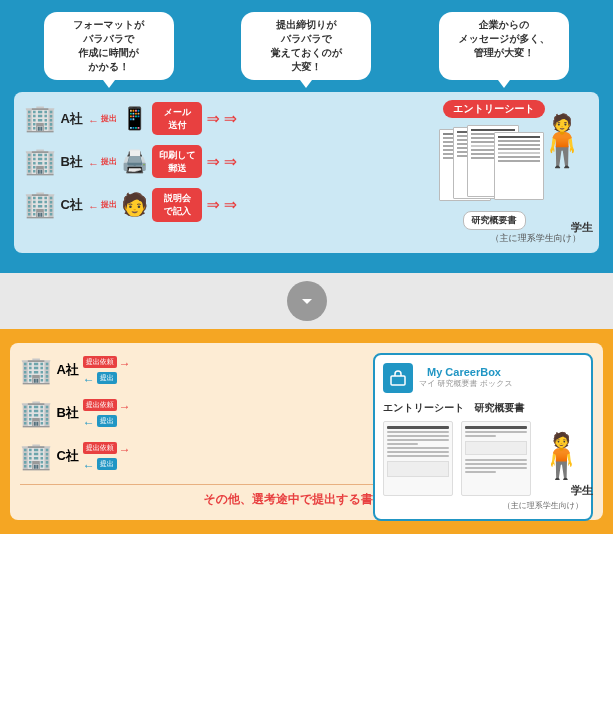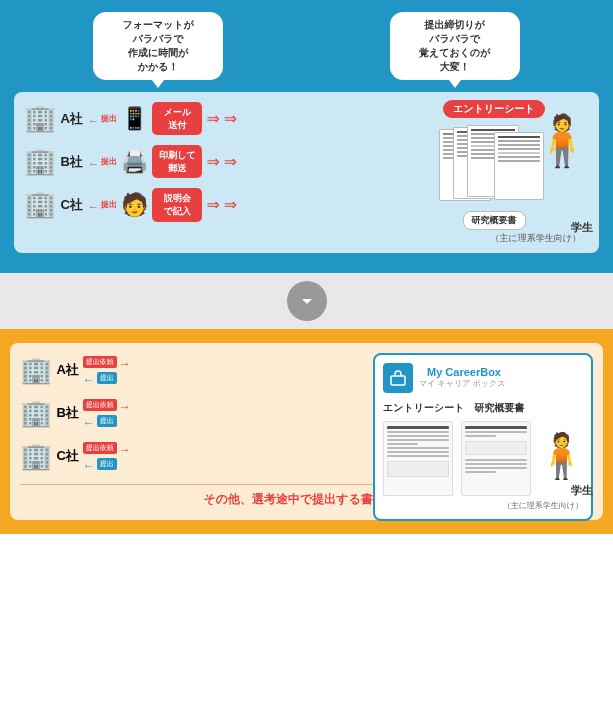--- a/index.html
+++ b/index.html
@@ -232,20 +232,23 @@
 
 <div class="top-section">
 
   <div class="speech-bubbles">
     <div class="speech-bubble">
       フォーマットが<br>バラバラで<br>作成に時間が<br>かかる！
     </div>
     <div class="speech-bubble">
       提出締切りが<br>バラバラで<br>覚えておくのが<br>大変！
     </div>
+    <div class="speech-bubble">
+      企業からの<br>メッセージが多く、<br>管理が大変！
+    </div>
   </div>
 
   <div class="top-diagram">
 
     <div class="company-row">
       <div class="company-building">
         <span style="font-size:26px;">🏢</span>
         <span class="company-label">A社</span>
       </div>
       <div style="display:flex;flex-direction:column;gap:1px;margin:0 4px;">
@@ -417,21 +420,21 @@
 
       <div class="mcb-header">
         <div class="mcb-logo-box">
           <svg width="20" height="20" viewBox="0 0 20 20" fill="white">
             <rect x="3" y="8" width="14" height="9" rx="1" fill="none" stroke="white" stroke-width="1.5"></rect>
             <path d="M7 8V6a3 3 0 016 0v2" fill="none" stroke="white" stroke-width="1.5"></path>
           </svg>
         </div>
         <div>
           <div class="mcb-title">My CareerBox</div>
-          <div class="mcb-subtitle">マイ キャリア ボックス</div>
+          <div class="mcb-subtitle">マイ 研究概要書 ボックス</div>
         </div>
       </div>
 
       <div class="mcb-labels">
         <div class="mcb-label-entry">エントリーシート</div>
         <div class="mcb-label-research">研究概要書</div>
       </div>
 
       <div class="mcb-docs">
         <div class="mcb-doc">

